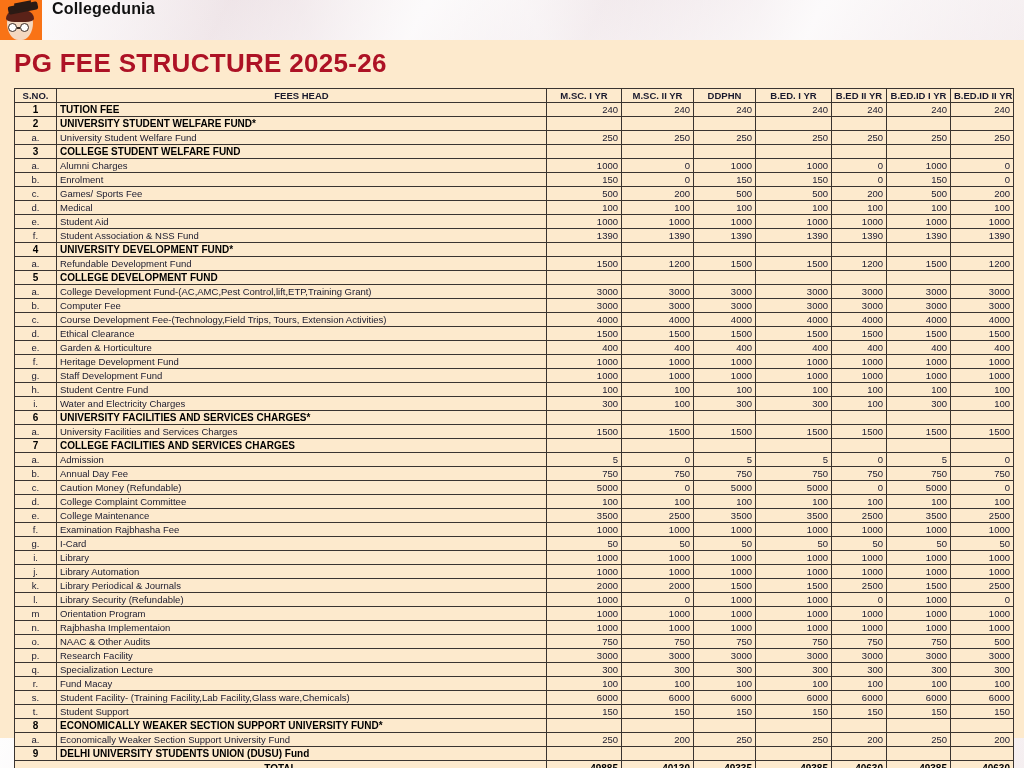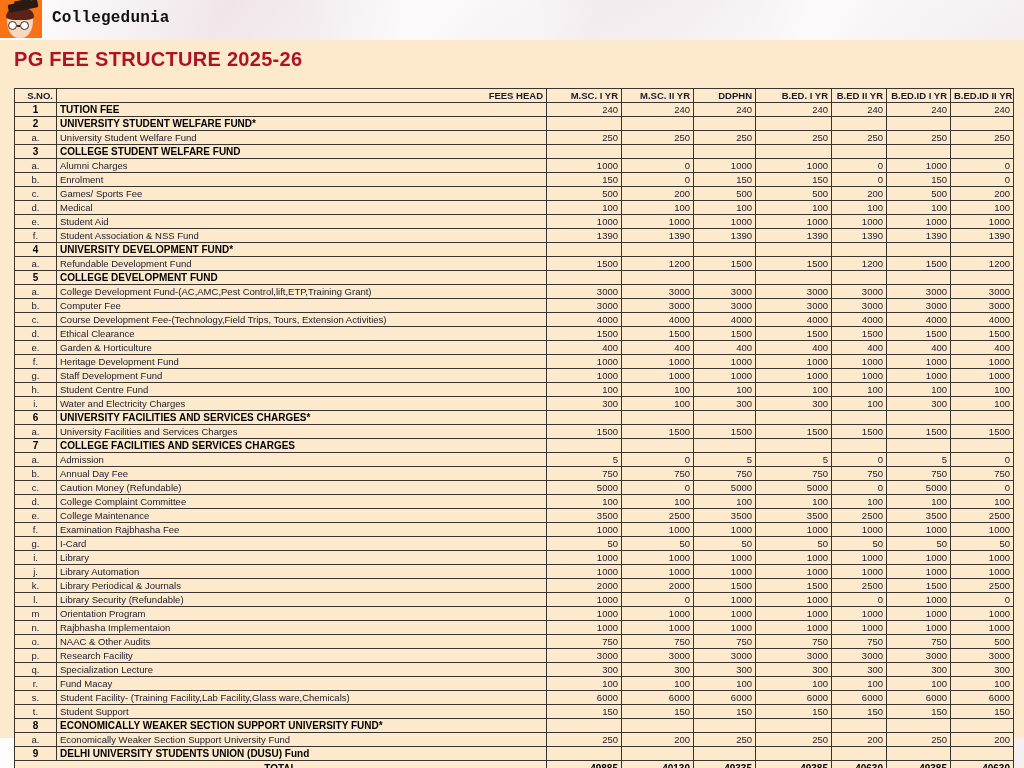--- a/index.html
+++ b/index.html
@@ -31,23 +31,22 @@
     width: 1024px; height: 698px;
     background: #fdeacd;
   }
 
   
   .brand {
     position: absolute;
     left: 0; top: 0;
     height: 36px;
     display: flex;
-    align-items: center;
+    align-items: flex-start;
     z-index: 5;
-    font-family: Liberation Mono, monospace;
   }
   .logo-box {
     width: 42px; height: 40px;
     background: #f97316;
     position: relative;
     overflow: hidden;
     flex: none;
   }
   .logo-face {
     position: absolute;
@@ -100,21 +99,21 @@
     color: #111;
     margin-left: 10px;
     letter-spacing: 0.2px;
     white-space: nowrap;
   }
 
   
   .page-title {
     position: absolute;
     left: 14px; top: 48px;
-    font-size: 20px;
+    font-size: 26px;
     font-weight: bold;
     color: #ad1225;
     letter-spacing: 0.3px;
     white-space: nowrap;
   }
 
   
   .table-wrap {
     position: absolute;
     left: 14px; top: 88px;
@@ -133,21 +132,21 @@
     font-size: 9.5px;
     color: #1a1a2e;
     height: 14px;
     line-height: 13px;
     overflow: hidden;
     white-space: nowrap;
   }
   th.colhead {
     font-weight: bold;
     font-size: 10px;
-    text-align: right;
+    text-align: center;
     vertical-align: middle;
     height: 27px;
     line-height: 11px;
     white-space: normal;
     color: #000;
   }
   td.sno {
     text-align: center;
     font-size: 9.5px;
   }

